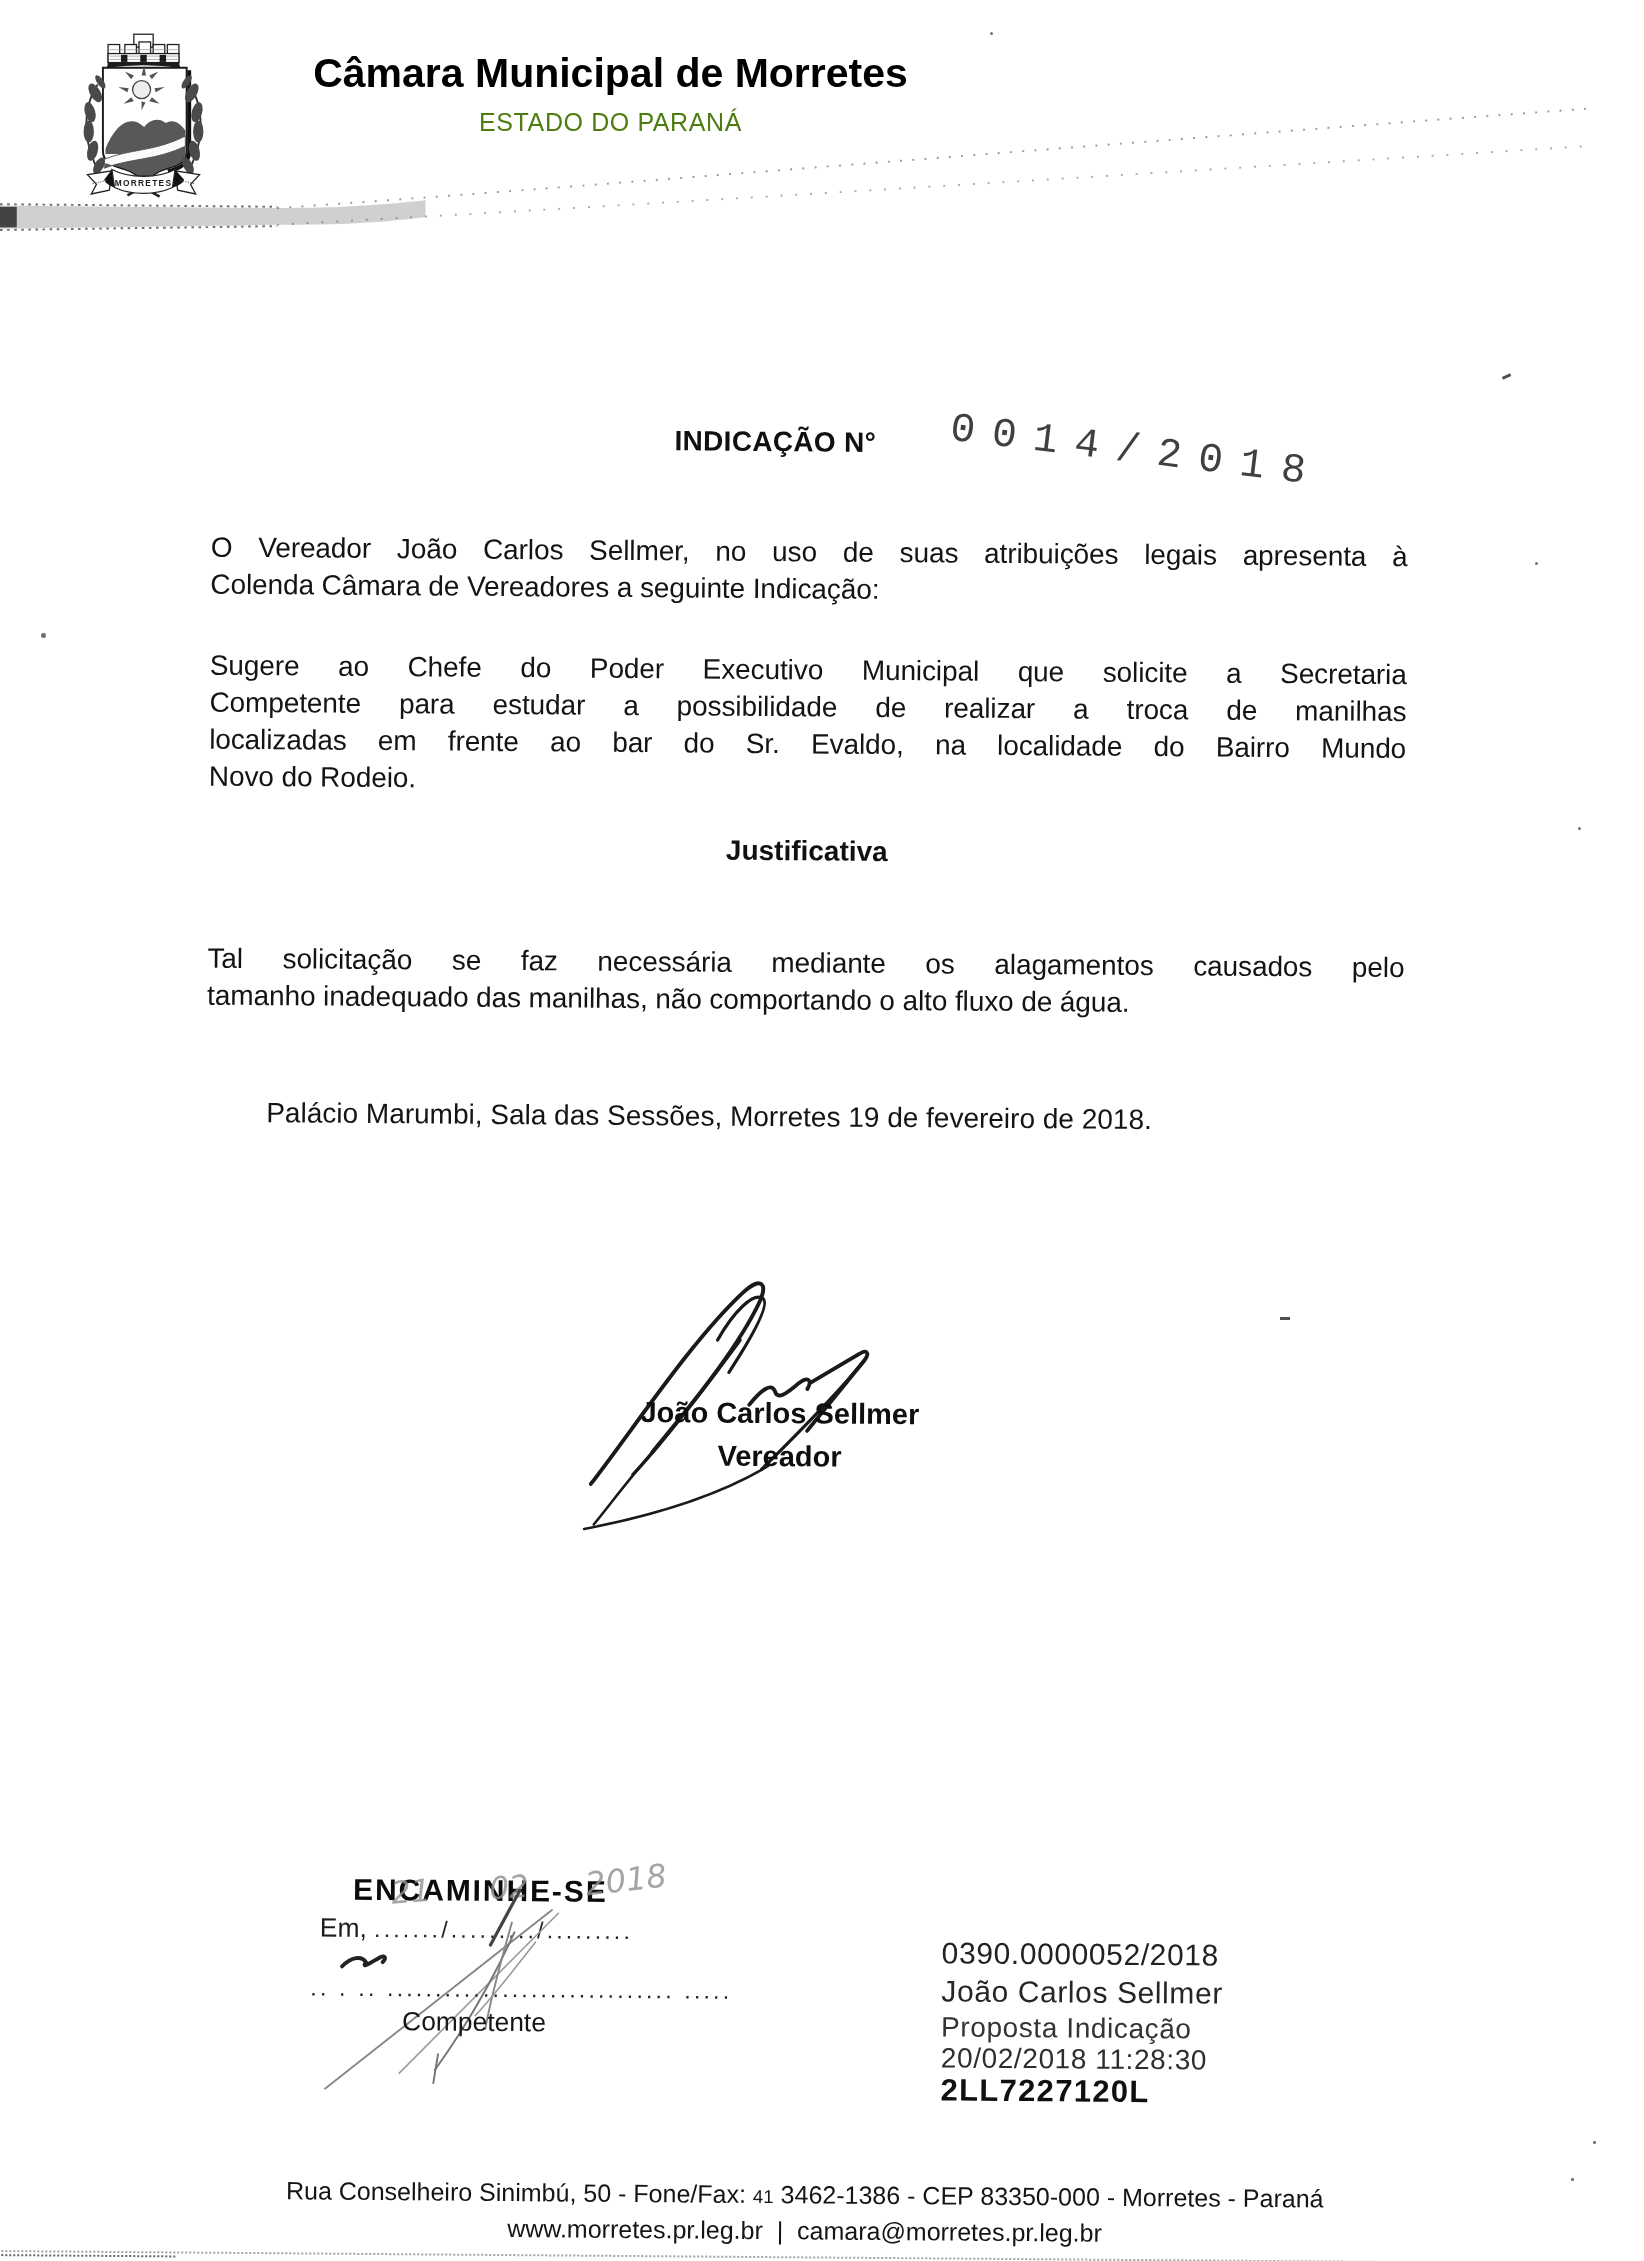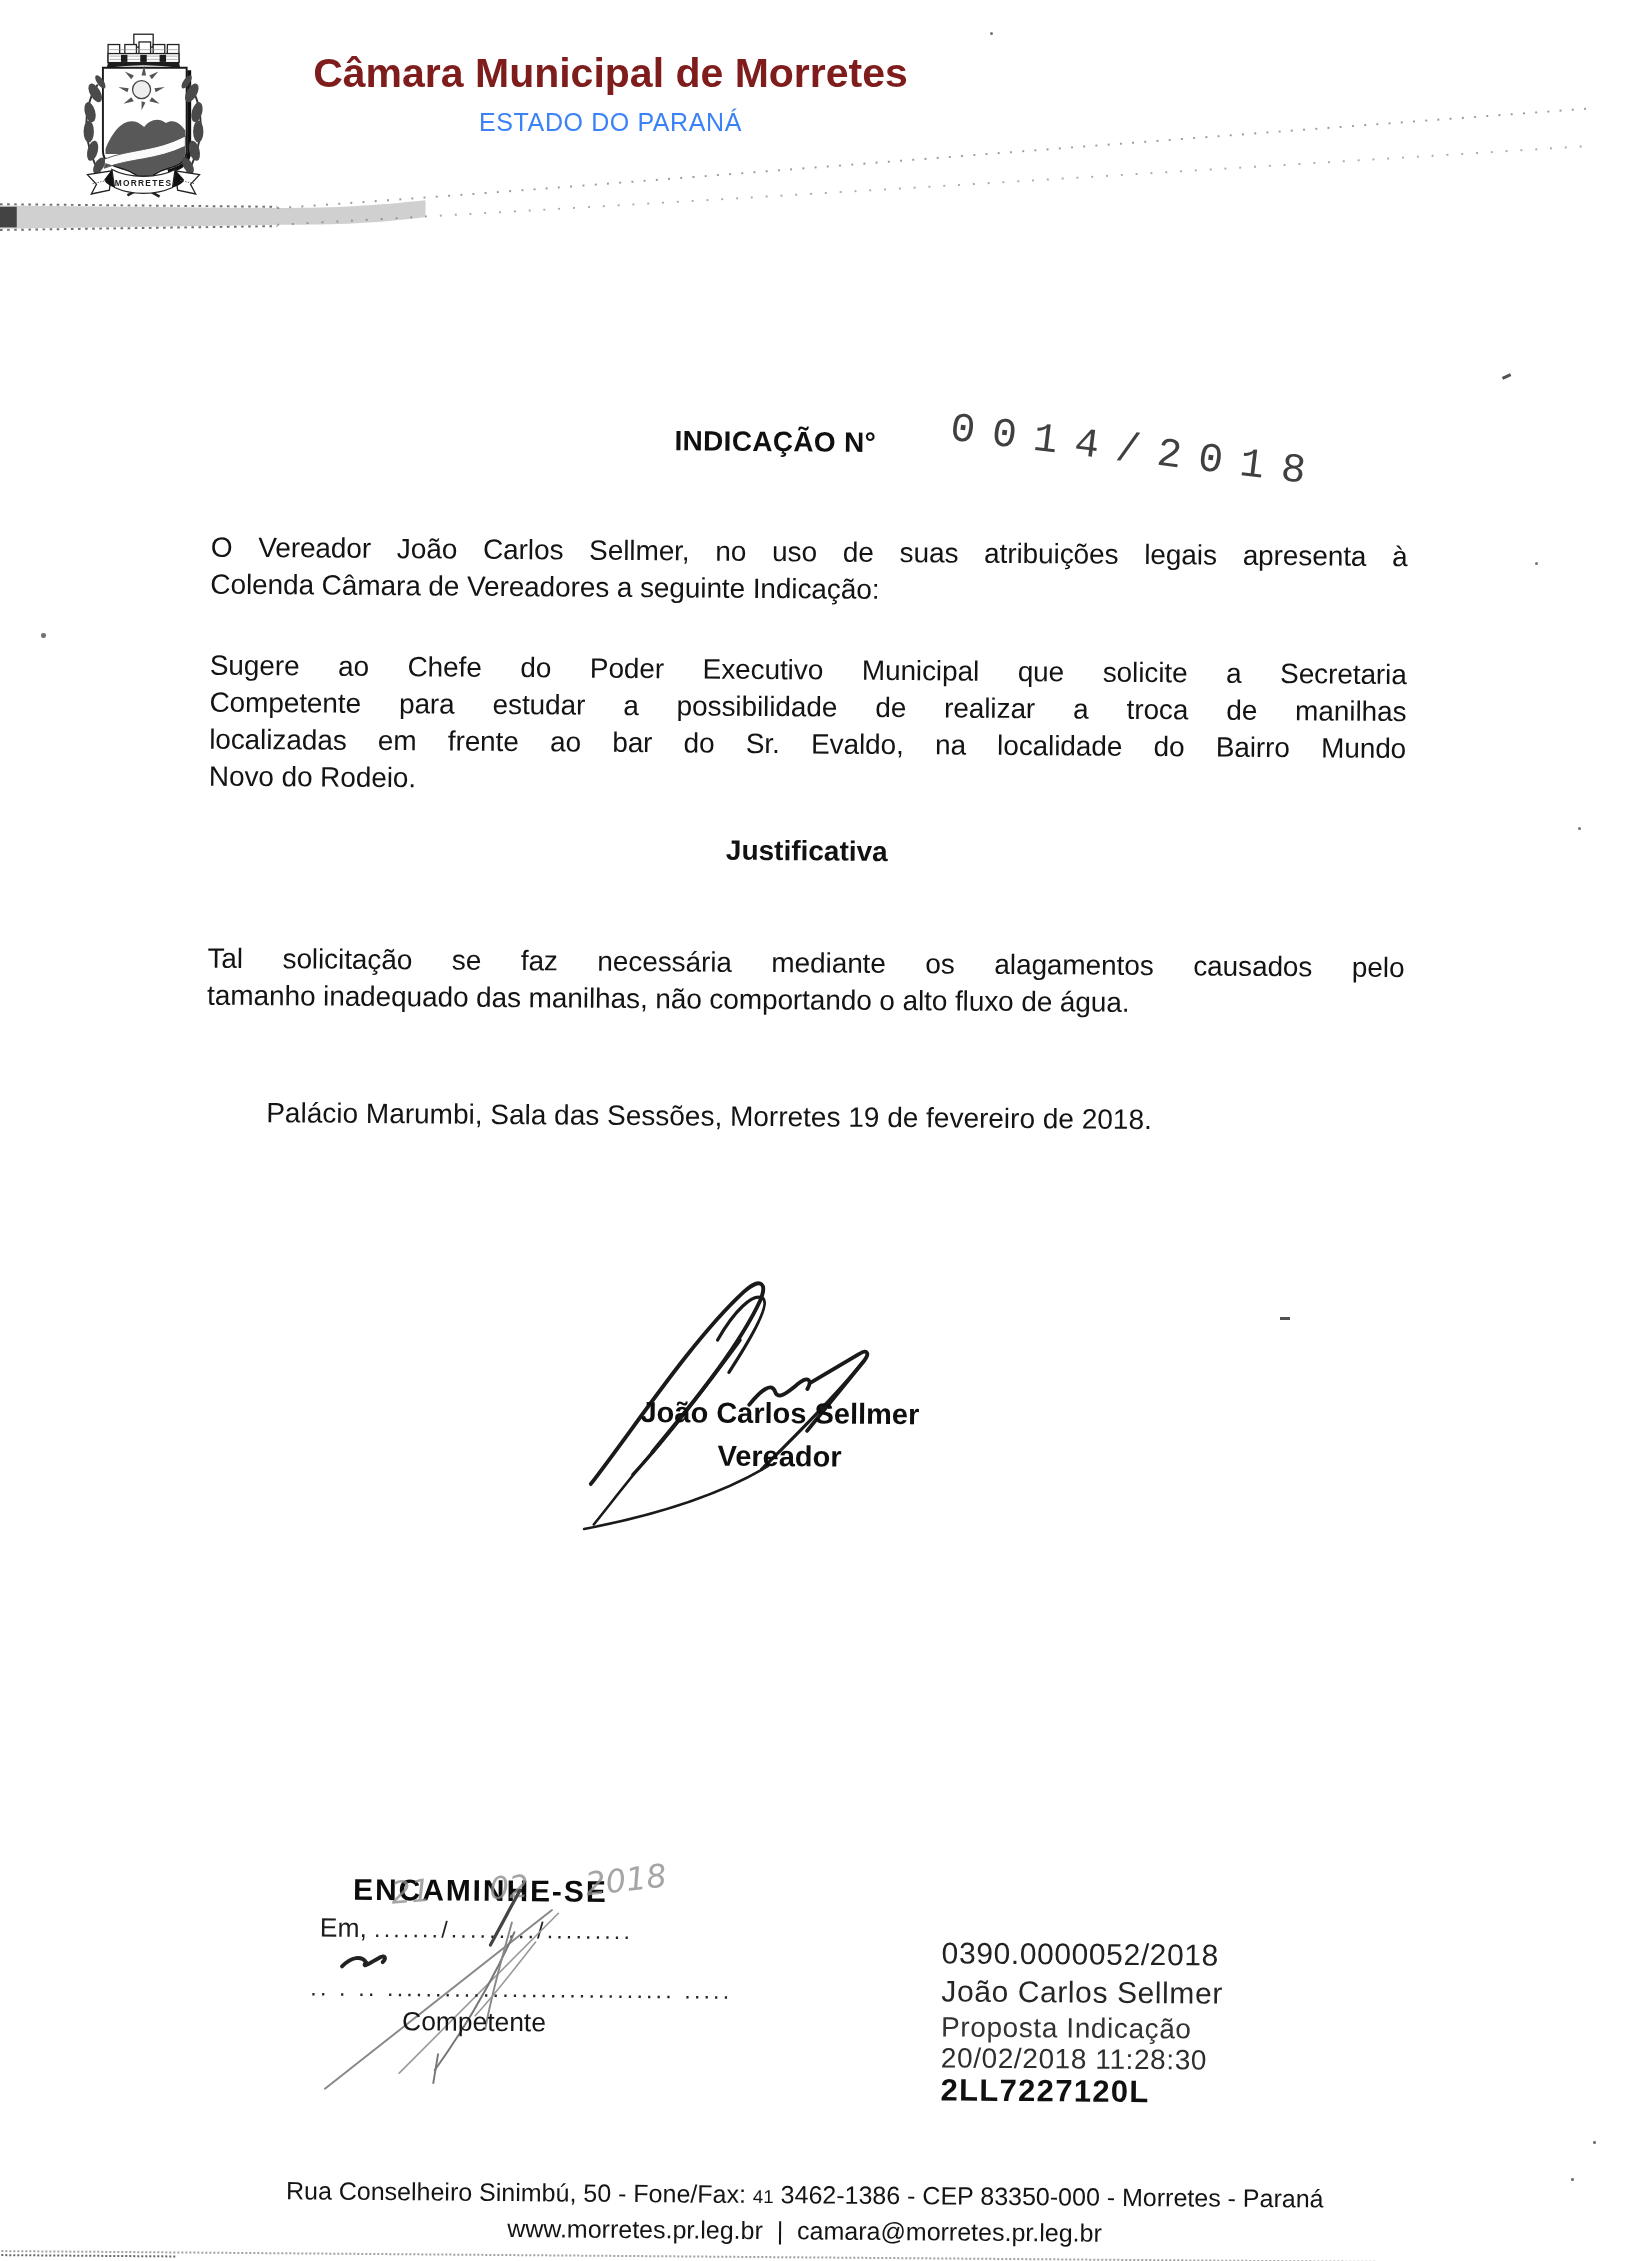--- a/index.html
+++ b/index.html
@@ -2,22 +2,22 @@
 <html style="font-size:10.3px"><head>
 <meta charset="utf-8">
 <style>
   html,body{margin:0;padding:0;background:#ffffff;}
   .page{
     position:relative;width:1644px;height:2261px;background:#fff;overflow:hidden;
     font-family:"Liberation Sans",sans-serif;color:#161616;
   }
   .abs{position:absolute;}
   
-  .hdr-title{left:259px;top:50px;width:703px;text-align:center;font-size:41px;font-weight:700;letter-spacing:0px;color:#7f1d1d;}
-  .hdr-sub{left:259px;top:108px;width:703px;text-align:center;font-size:25px;color:#3b82f6;letter-spacing:0.6px;}
+  .hdr-title{left:259px;top:50px;width:703px;text-align:center;font-size:41px;font-weight:700;letter-spacing:0px;color:#000000;}
+  .hdr-sub{left:259px;top:108px;width:703px;text-align:center;font-size:25px;color:#4d7c0f;letter-spacing:0.6px;}
   
   .tilt{position:absolute;left:0;top:0;width:1644px;height:2261px;transform:rotate(0.45deg);transform-origin:0 0;}
   .doc-label{left:678px;top:420px;font-size:28px;font-weight:700;letter-spacing:0.3px;color:#101010;}
   .stamp-num{
     left:954px;top:398px;font-family:"Liberation Mono",monospace;font-size:41px;color:#262626;
     letter-spacing:17px;transform:rotate(6.5deg);transform-origin:0 50%;opacity:.88;
   }
   .col{left:215px;width:1197px;font-size:28px;line-height:37px;letter-spacing:-0.1px;color:#141414;}
   .line{white-space:nowrap;}
   .jl{white-space:normal;text-align:justify;text-align-last:justify;}

